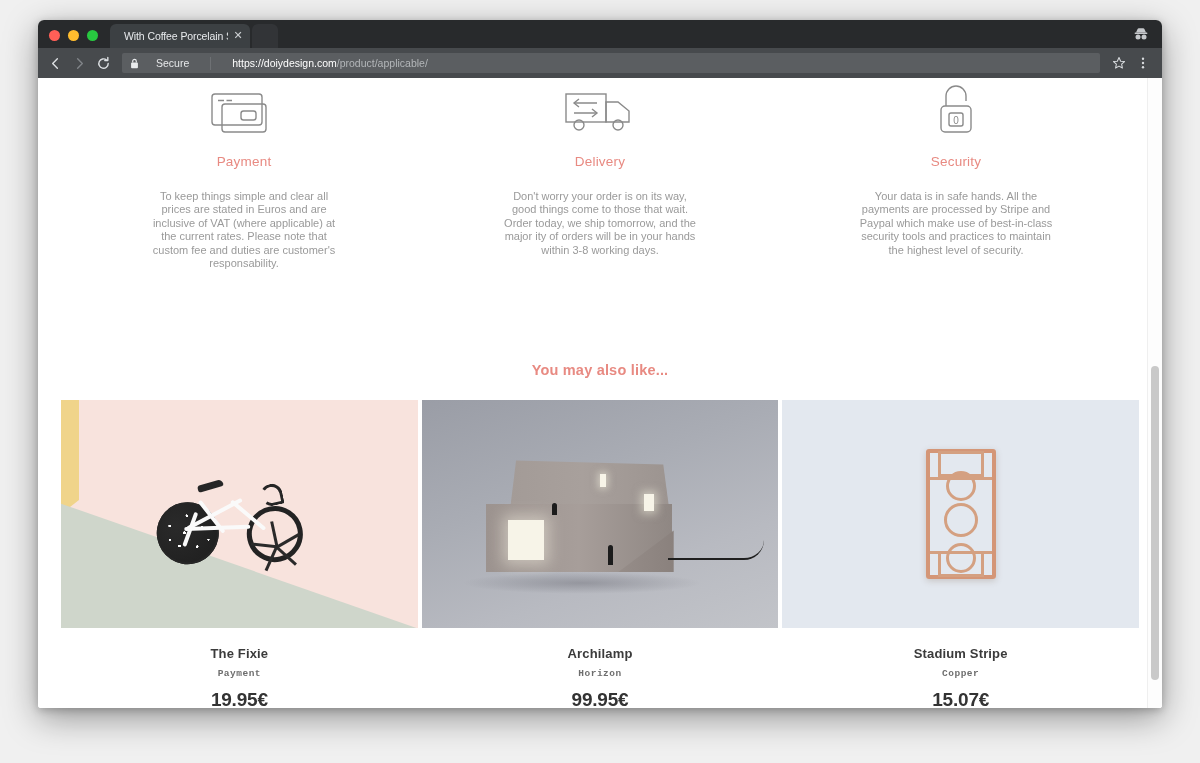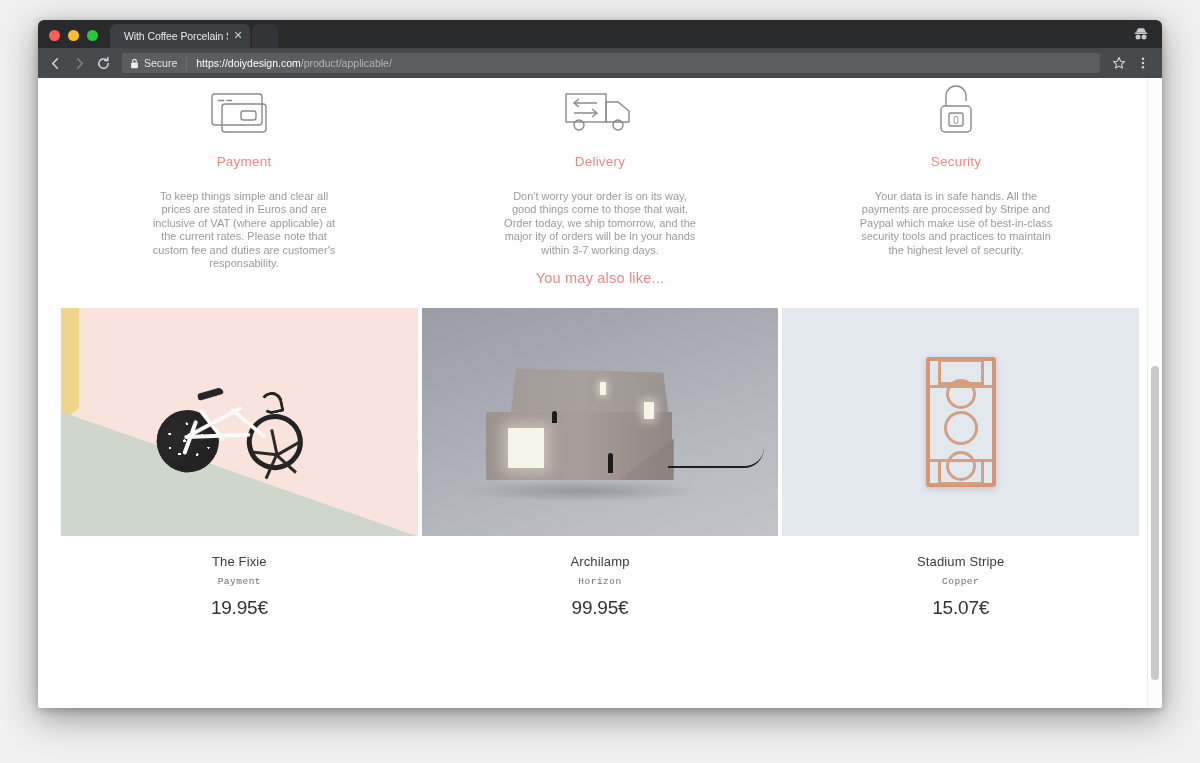--- a/index.html
+++ b/index.html
@@ -93,20 +93,21 @@
 
   .omnibox {
     flex: 1;
     height: 20px;
     margin: 0 6px 0 6px;
     background: #5b5e61;
     border-radius: 2px;
     display: flex; align-items: center;
     padding: 0 8px;
     overflow: hidden;
+    gap: 12px;
   }
   .lock-sm { margin-right: 5px; display: flex; align-items: center; }
   .secure-label {
     font-size: 10.5px; color: #e6e8ea;
     margin-right: 9px; white-space: nowrap;
   }
   .omni-sep {
     width: 1px; height: 13px; background: #6e7174; margin-right: 9px;
   }
   .url { font-size: 10.5px; color: #ffffff; white-space: nowrap; }
@@ -168,20 +169,22 @@
   .info-text {
     font-size: 11px;
     line-height: 13.4px;
     color: #9a9a9a;
     max-width: 200px;
     margin: 0 auto;
   }
 
   
   .related {
+    margin-top: 92px;
+    font-weight: bold;
   }
   .related-title {
     text-align: center;
     font-size: 14.5px;
     color: #e88a82;
     letter-spacing: .2px;
     margin-bottom: 22px;
   }
   .product-grid {
     display: flex;
@@ -502,21 +505,21 @@
             <path class="stroke" d="M45 16 H57 L68 25 V36 H45 Z"></path>
             <circle class="stroke" cx="18" cy="39" r="5" fill="#fff"></circle>
             <circle class="stroke" cx="57" cy="39" r="5" fill="#fff"></circle>
             <line class="stroke" x1="13" y1="17" x2="36" y2="17"></line>
             <path class="stroke" d="M18 13 L13 17 L18 21"></path>
             <line class="stroke" x1="13" y1="27" x2="36" y2="27"></line>
             <path class="stroke" d="M31 23 L36 27 L31 31"></path>
           </svg>
         </div>
         <div class="info-title">Delivery</div>
-        <div class="info-text">Don't worry your order is on its way, good things come to those that wait. Order today, we ship tomorrow, and the major ity of orders will be in your hands within 3-7 working days.</div>
+        <div class="info-text">Don't worry your order is on its way, good things come to those that wait. Order today, we ship tomorrow, and the major ity of orders will be in your hands within 3-8 working days.</div>
       </div>
 
       <div class="info-col">
         <div class="info-icon">
           <svg width="52" height="56" viewBox="0 0 52 56">
             <path class="stroke" d="M16 24 V14 A10 10 0 0 1 36 14 V19"></path>
             <rect class="stroke" x="11" y="24" width="30" height="26" rx="4"></rect>
             <rect class="stroke" x="19" y="31" width="14" height="13" rx="2"></rect>
             <text x="26" y="41.5" font-family="Liberation Sans, sans-serif" font-size="10" fill="#8a8a8a" text-anchor="middle">0</text>
           </svg>

